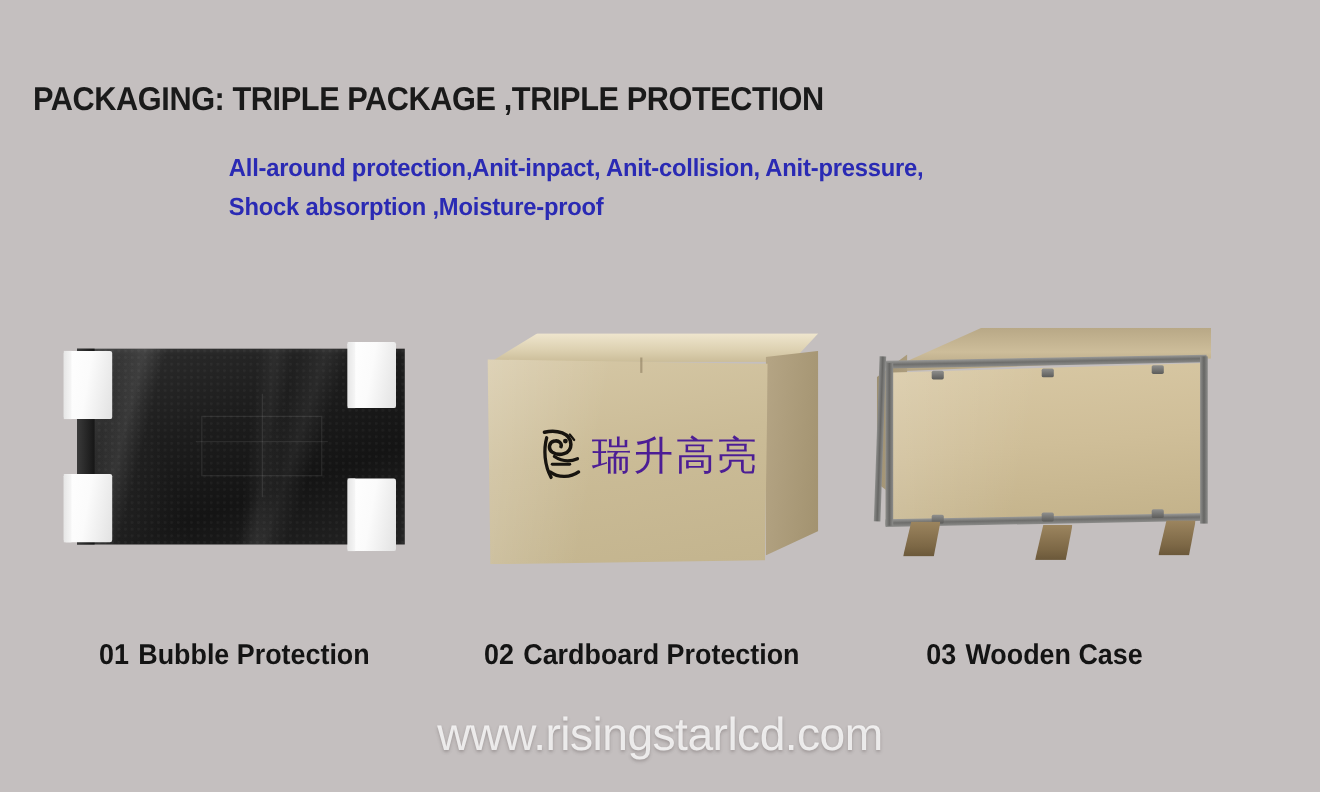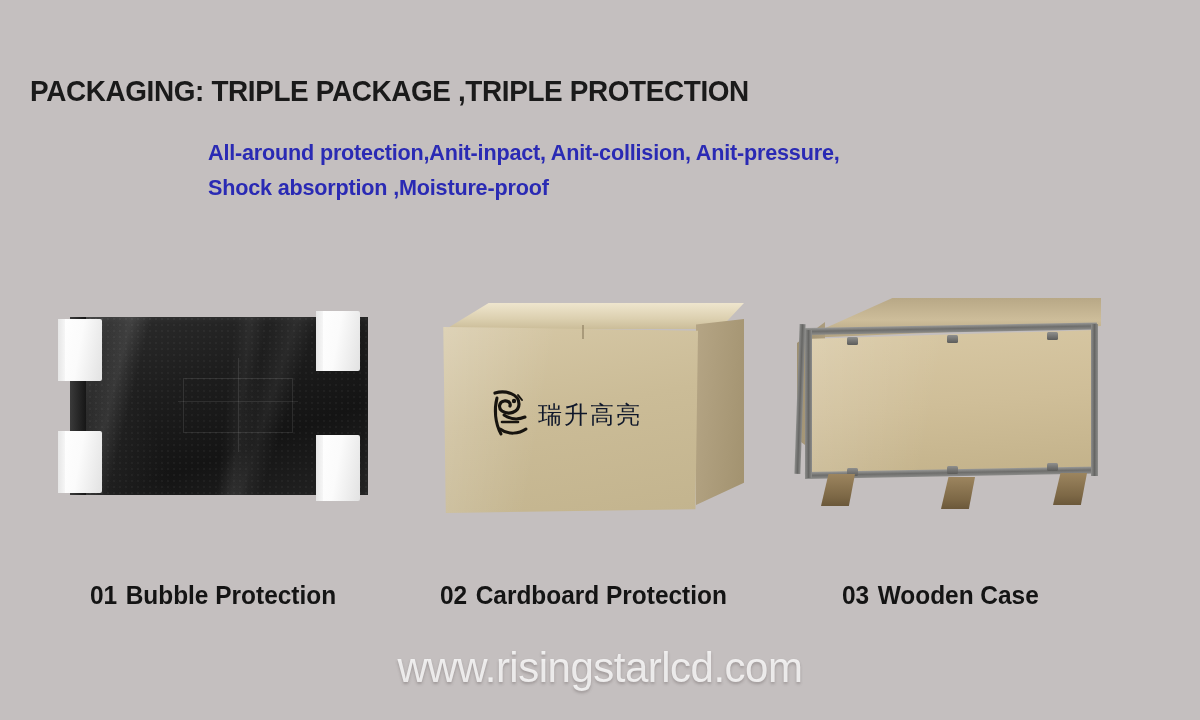--- a/index.html
+++ b/index.html
@@ -160,22 +160,22 @@
   .carton-logo {
     position: absolute;
     left: 56px; top: 86px;
     display: flex;
     align-items: center;
     gap: 8px;
   }
   .carton-logo svg { display: block; }
   .carton-hanzi {
     font-family: "DejaVu Sans", sans-serif;
-    font-size: 24px;
-    color: #0f172a;
+    font-size: 36px;
+    color: #4c1d95;
     letter-spacing: 2px;
     line-height: 1;
   }
 
   
   .crate-shot { left: 795px; top: 13px; width: 315px; height: 215px; }
   .crate-lid {
     position: absolute;
     left: 8px; top: 0;
     width: 298px; height: 40px;

